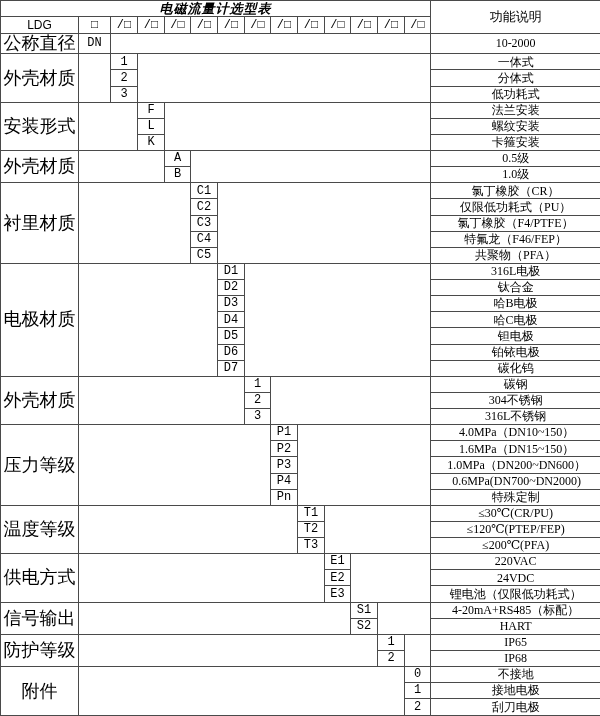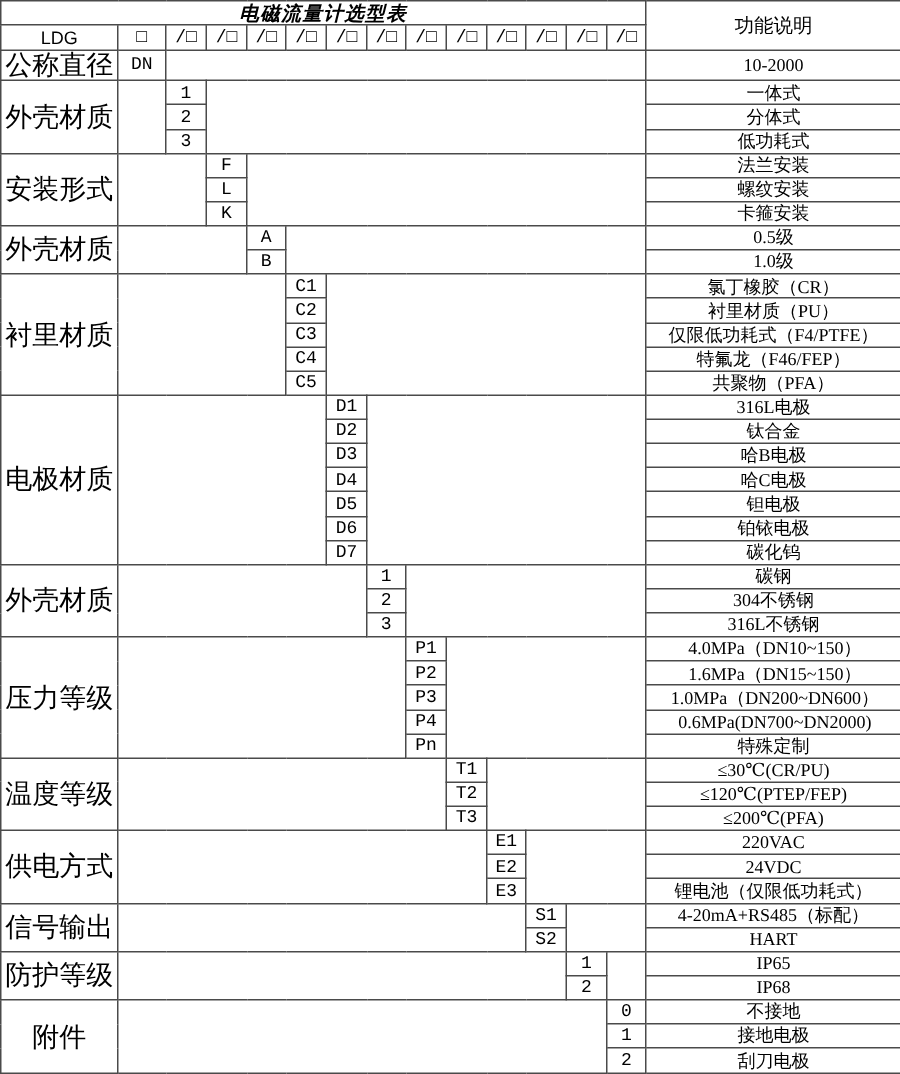--- a/index.html
+++ b/index.html
@@ -126,25 +126,25 @@
       </tr>
       <tr>
         <td class="lbl" rowspan="5">衬里材质</td>
         <td class="sp" rowspan="5" colspan="4"></td>
         <td class="code">C1</td>
         <td class="sp" rowspan="5" colspan="8"></td>
         <td class="desc">氯丁橡胶（CR）</td>
       </tr>
       <tr>
         <td class="code">C2</td>
-        <td class="desc">衬里材质（PU）</td>
+        <td class="desc">仅限低功耗式（PU）</td>
       </tr>
       <tr>
         <td class="code">C3</td>
-        <td class="desc">仅限低功耗式（F4/PTFE）</td>
+        <td class="desc">氯丁橡胶（F4/PTFE）</td>
       </tr>
       <tr>
         <td class="code">C4</td>
         <td class="desc">特氟龙（F46/FEP）</td>
       </tr>
       <tr>
         <td class="code">C5</td>
         <td class="desc">共聚物（PFA）</td>
       </tr>
       <tr>

